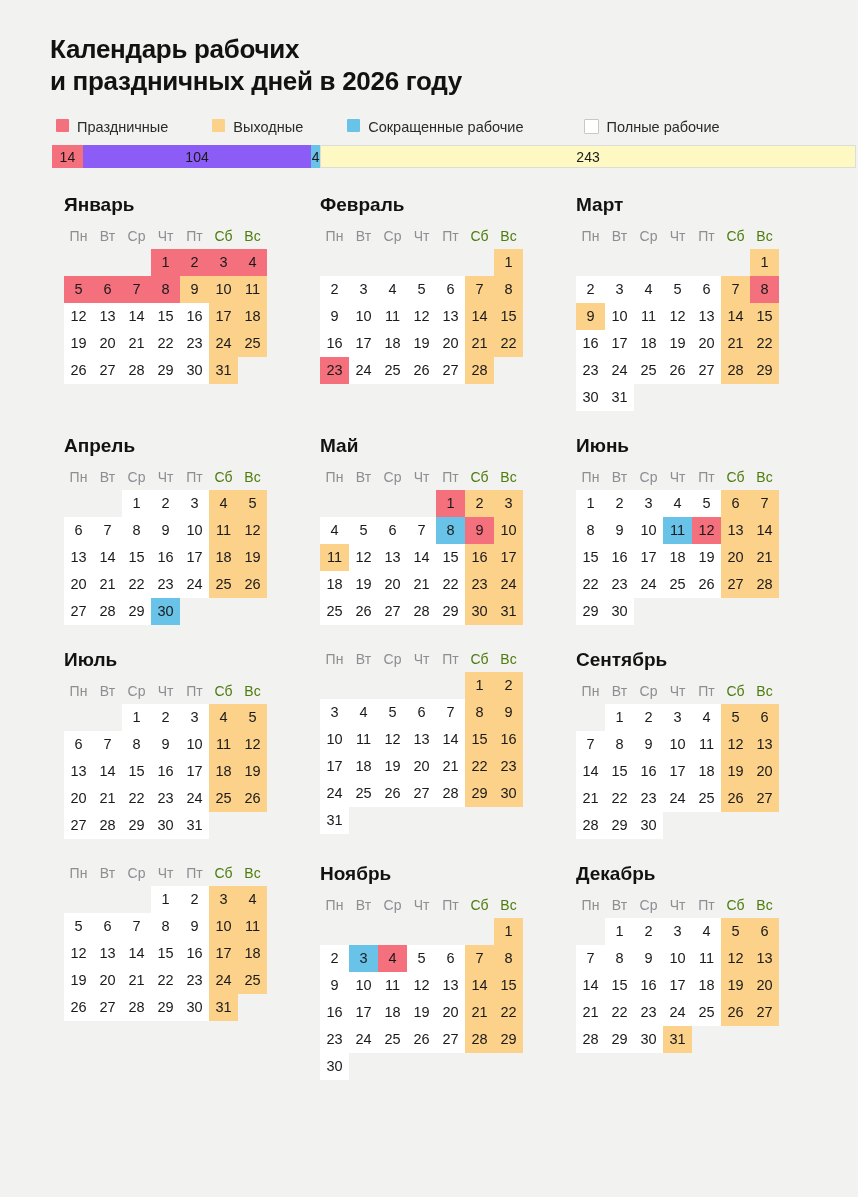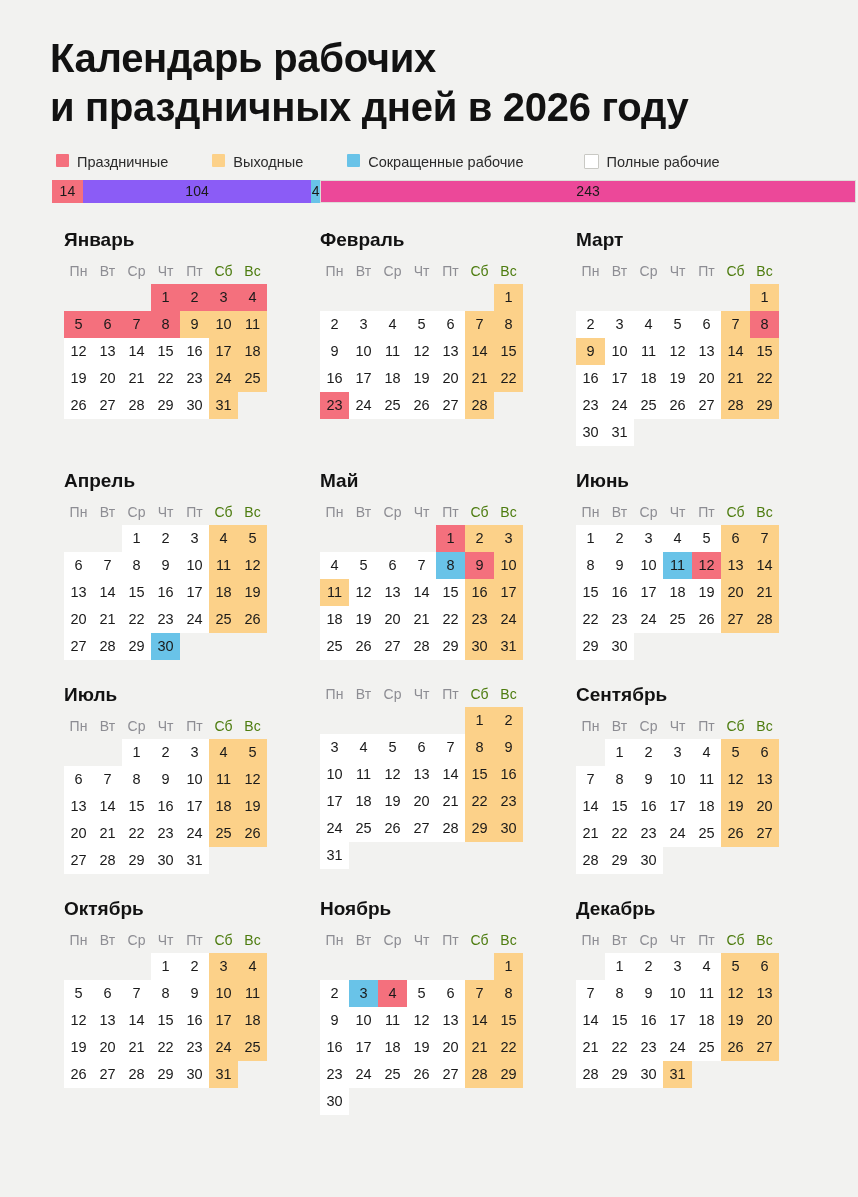--- a/index.html
+++ b/index.html
@@ -12,21 +12,21 @@
     height: 1197px;
     font-family: "Liberation Sans", sans-serif;
     color: #1a1a1a;
     overflow: hidden;
   }
   .page {
     padding: 34px 50px 0 50px;
     box-sizing: border-box;
   }
   .title {
-    font-size: 40px;
+    font-size: 26px;
     font-weight: bold;
     line-height: 1.22;
     letter-spacing: -0.3px;
     margin: 0 0 22px 0;
     color: #121212;
   }
   .title .line { display: block; }
 
   
   .legend {
@@ -157,21 +157,21 @@
   <div class="summary-bar">
       <div class="summary-seg" style="flex: 14 0 0px; background: rgb(244, 112, 125);">
         <span>14</span>
       </div>
       <div class="summary-seg" style="flex: 104 0 0px; background: #8b5cf6;">
         <span>104</span>
       </div>
       <div class="summary-seg" style="flex: 4 0 0px; background: rgb(105, 195, 232);">
         <span>4</span>
       </div>
-      <div class="summary-seg full" style="flex: 243 0 0px; background: #ec4899;">
+      <div class="summary-seg full" style="flex: 243 0 0px; background: #fef9c3;">
         <span>243</span>
       </div>
     </div>
 
   <div class="months">
       <div class="month">
         <div class="month-name">Январь</div>
         <div class="dow-row">
           <div class="dow">Пн</div>
           <div class="dow">Вт</div>
@@ -712,21 +712,20 @@
             <div class="day work">29</div>
             <div class="day work">30</div>
             <div class="day empty"></div>
             <div class="day empty"></div>
             <div class="day empty"></div>
             <div class="day empty"></div>
           </div>
         </div>
       </div>
       <div class="month">
-        <div class="month-name">Октябрь</div>
         <div class="dow-row">
           <div class="dow">Пн</div>
           <div class="dow">Вт</div>
           <div class="dow">Ср</div>
           <div class="dow">Чт</div>
           <div class="dow">Пт</div>
           <div class="dow we">Сб</div>
           <div class="dow we">Вс</div>
         </div>
         <div class="weeks">

